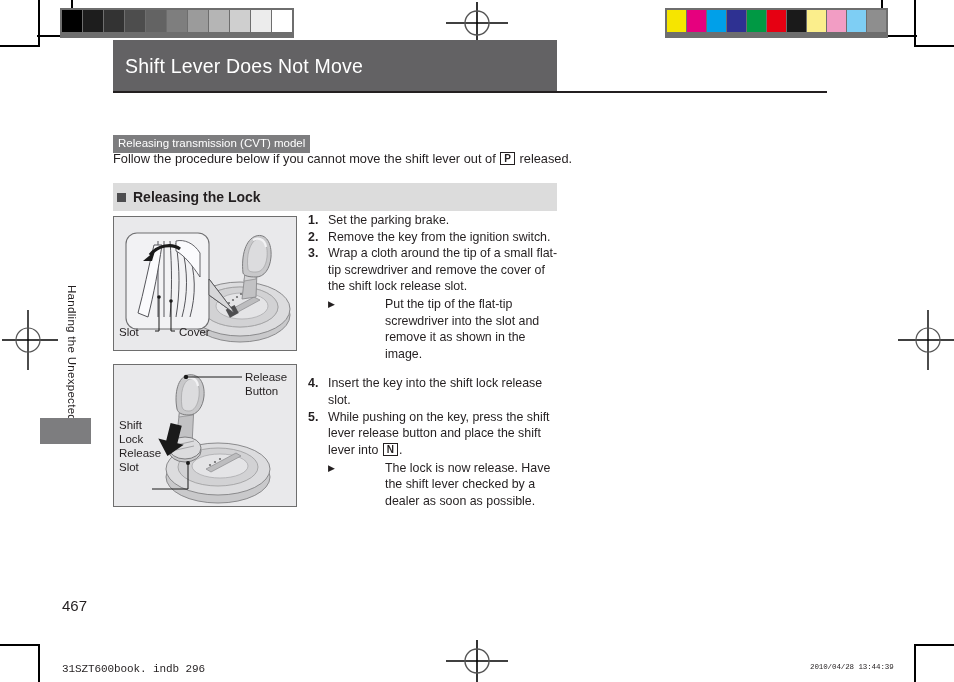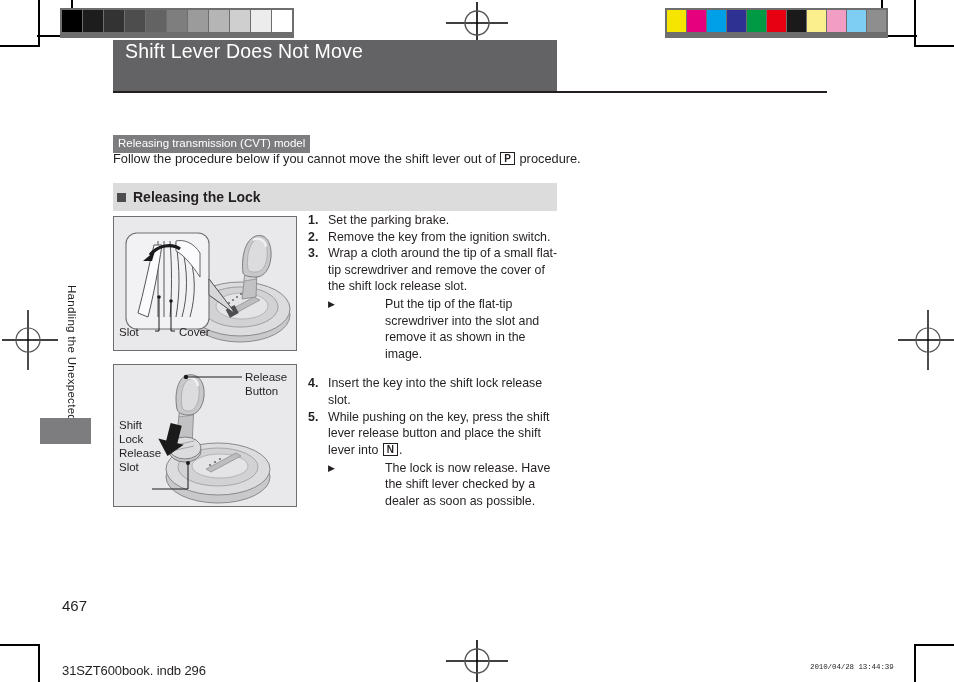--- a/index.html
+++ b/index.html
@@ -16,21 +16,21 @@
             border:2px solid #6e6e6e;display:flex;background:#6e6e6e;}
   .gray-bar i{display:block;width:20px;height:22px;margin:0;}
   .color-bar{position:absolute;left:665px;top:8px;height:26px;
              border:2px solid #6e6e6e;display:flex;background:#6e6e6e;}
   .color-bar i{display:block;width:19px;height:22px;}
   .gray-bar i + i{border-left:1px solid #6e6e6e;}
   .color-bar i + i{border-left:1px solid #6e6e6e;}
 
   
   .title-bar{position:absolute;left:113px;top:40px;width:444px;height:52px;
-             background:#636264;display:flex;}
+             background:#636264;display:flex;align-items:center;}
   .title-bar .t{color:#fff;font-size:19.5px;letter-spacing:.2px;
                 padding-left:12px;font-weight:400;}
   .title-rule{position:absolute;left:113px;top:91px;width:714px;height:2px;background:#231f20;}
 
   
   .tagline{position:absolute;left:113px;top:135px;background:#7d7d7f;color:#fff;
            font-size:11.5px;padding:2px 5px 3px 5px;line-height:1.1;}
   .intro{position:absolute;left:113px;top:150px;font-size:12.8px;color:#231f20;
          line-height:1.45;white-space:nowrap;}
 
@@ -62,22 +62,22 @@
   .sub .txt{flex:1;margin-left:40px;}
   .gap{height:13px;}
 
   
   .vtext{position:absolute;left:66px;top:285px;font-size:11.5px;color:#231f20;
          writing-mode:vertical-rl;text-orientation:mixed;letter-spacing:.3px;}
   .thumbtab{position:absolute;left:40px;top:418px;width:51px;height:26px;background:#7d7d7f;}
 
   
   .folio{position:absolute;left:62px;top:597px;font-size:15px;color:#231f20;}
-  .foot-left{position:absolute;left:62px;top:663px;font-size:13px;
-             font-family:Liberation Sans, sans-serif;color:#231f20;letter-spacing:-.1px;}
+  .foot-left{position:absolute;left:62px;top:663px;font-size:11px;
+             font-family:Liberation Mono, monospace;color:#231f20;letter-spacing:-.1px;}
   .foot-right{position:absolute;left:810px;top:663px;font-size:7.5px;
               font-family:"Liberation Mono", monospace;color:#231f20;letter-spacing:-.1px;}
 </style>
 </head>
 <body>
 
 <div>
 
   <div class="crop-line" style="left:0px;top:45px;width:40px;height:2px;"></div>
   <div class="crop-line" style="left:38px;top:0px;width:2px;height:47px;"></div>
@@ -157,21 +157,21 @@
 
 <div class="title-bar">
   <span class="t">Shift Lever Does Not Move</span>
 </div>
 <div class="title-rule"></div>
 
 <div class="tagline">Releasing transmission (CVT) model</div>
 <div class="intro">
   <span>Follow the procedure below if you cannot move the shift lever out of</span>
   <span class="keycap">P</span>
-  <span>procedure.</span>
+  <span>released.</span>
 </div>
 
 <div class="sec">
   <span class="sq"></span>
   <span class="lbl">Releasing the Lock</span>
 </div>
 
 <div class="fig" id="fig1">
   <svg width="182" height="133" viewBox="0 0 182 133">
     <rect x="0" y="0" width="182" height="133" fill="#e9e9eb"></rect>

